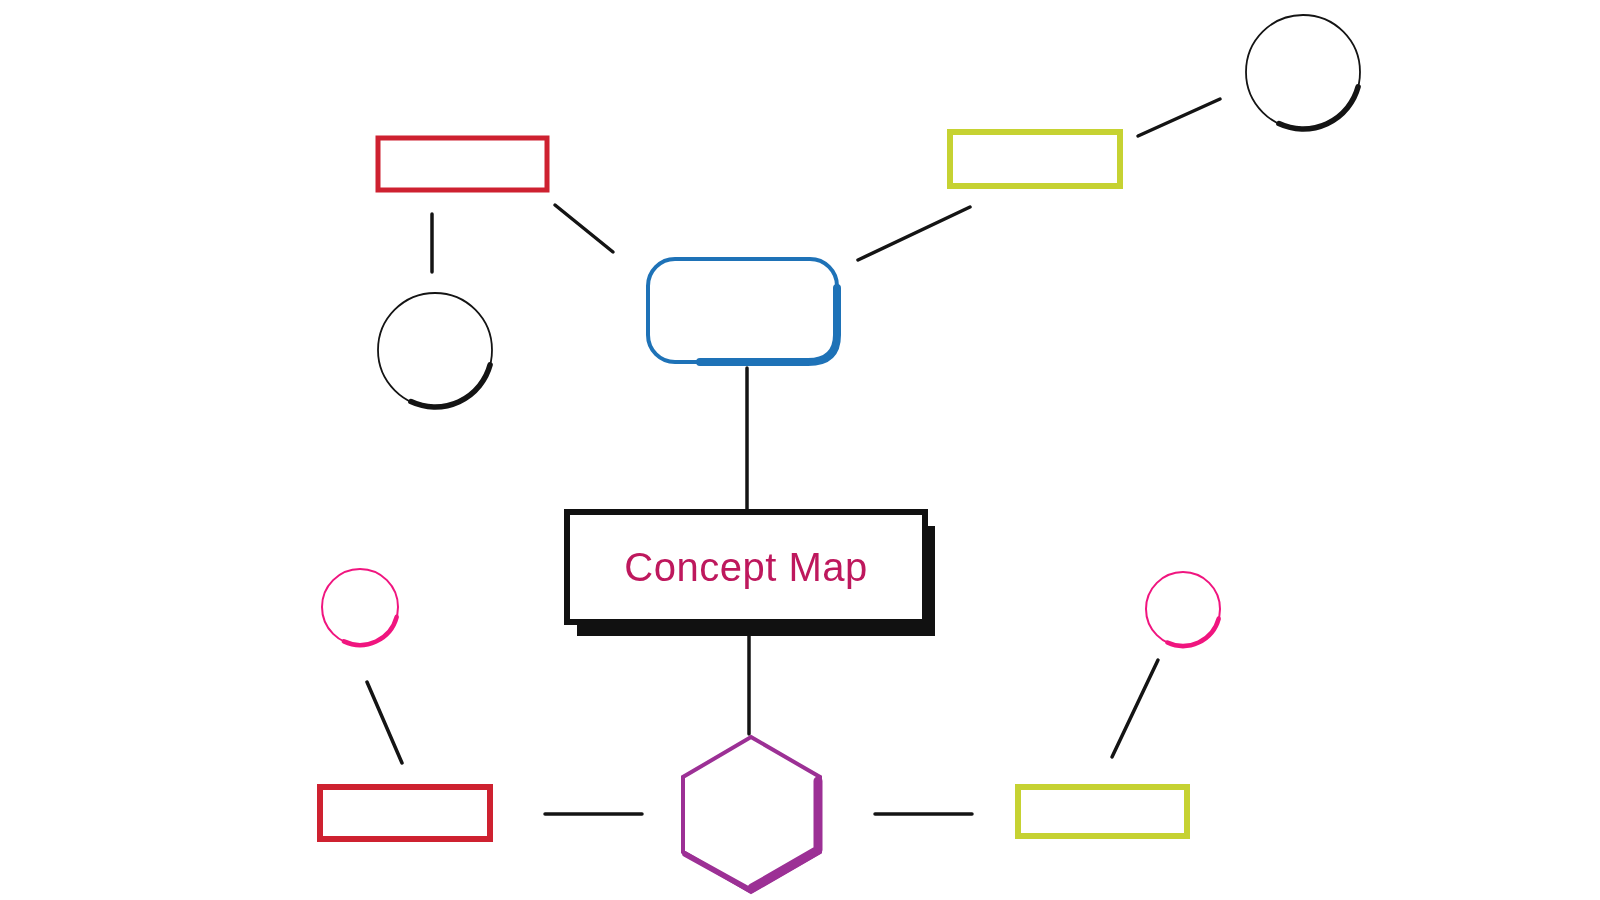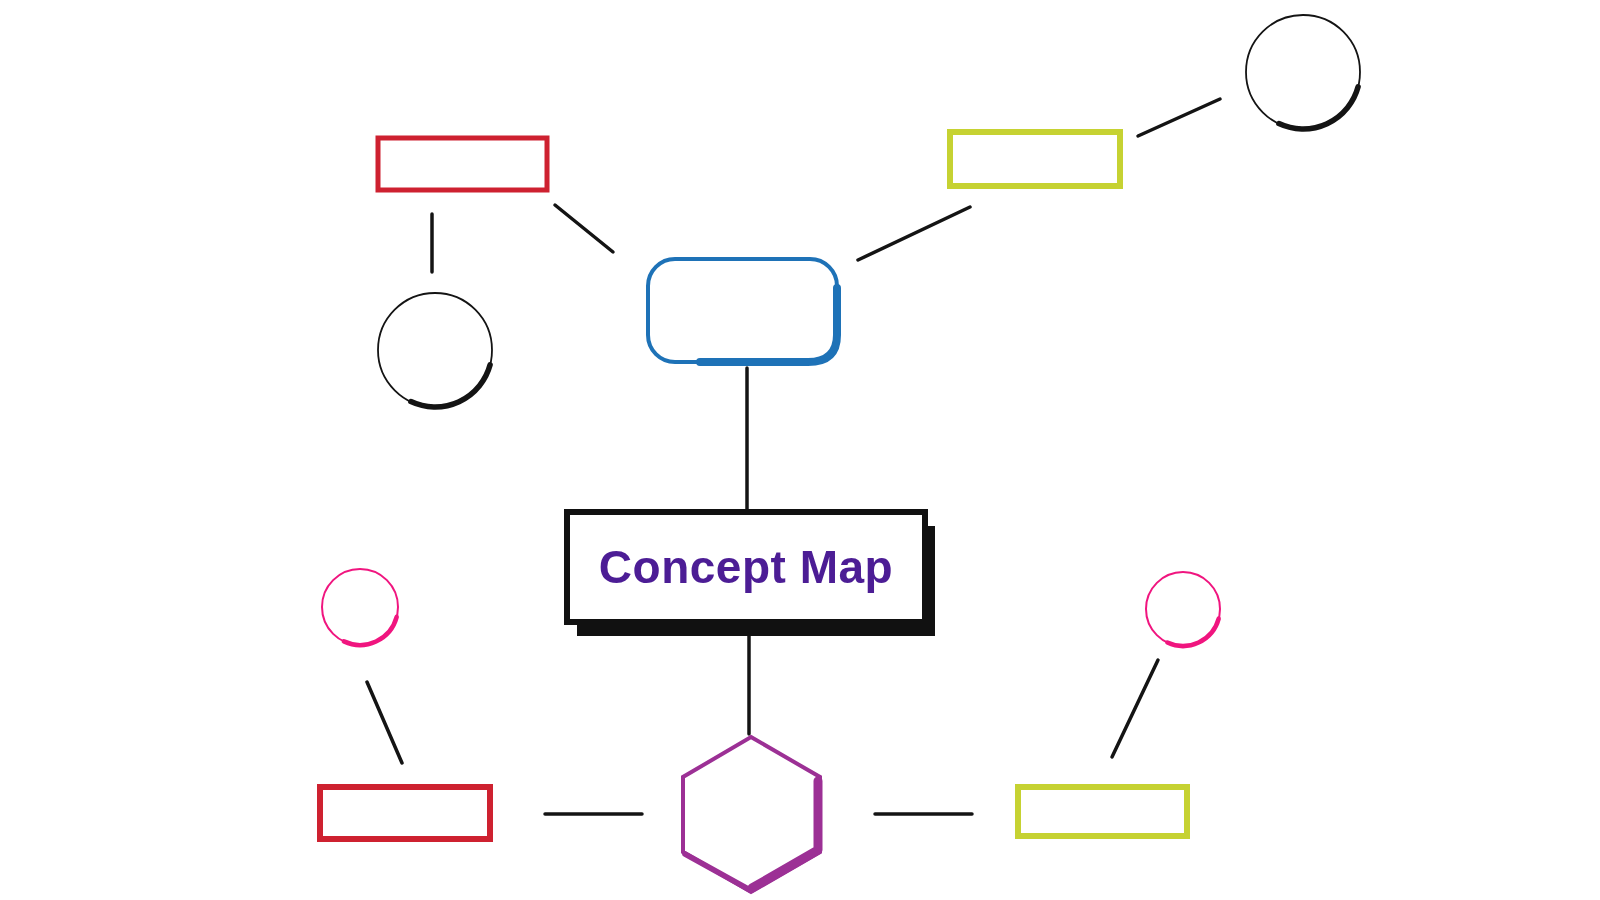--- a/index.html
+++ b/index.html
@@ -24,23 +24,23 @@
   }
   .center-label {
     position: absolute;
     left: 567px;
     top: 512px;
     width: 358px;
     height: 110px;
     display: flex;
     align-items: center;
     justify-content: center;
-    font-size: 46px;
-    font-weight: 700;
-    color: #4c1d95;
+    font-size: 40px;
+    font-weight: 400;
+    color: #be185d;
     letter-spacing: 0.5px;
     pointer-events: none;
     white-space: nowrap;
   }
 </style>
 </head>
 <body>
 
 <div class="stage">
 

